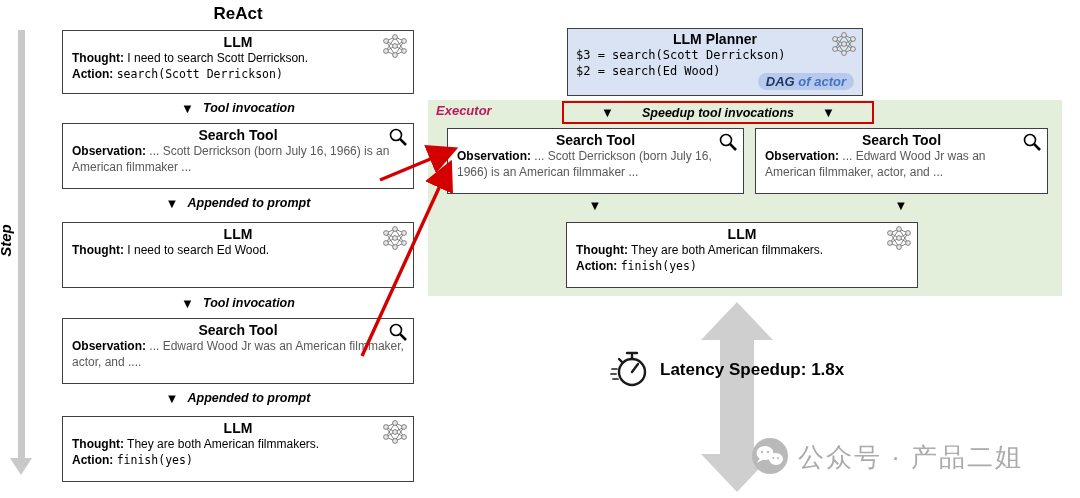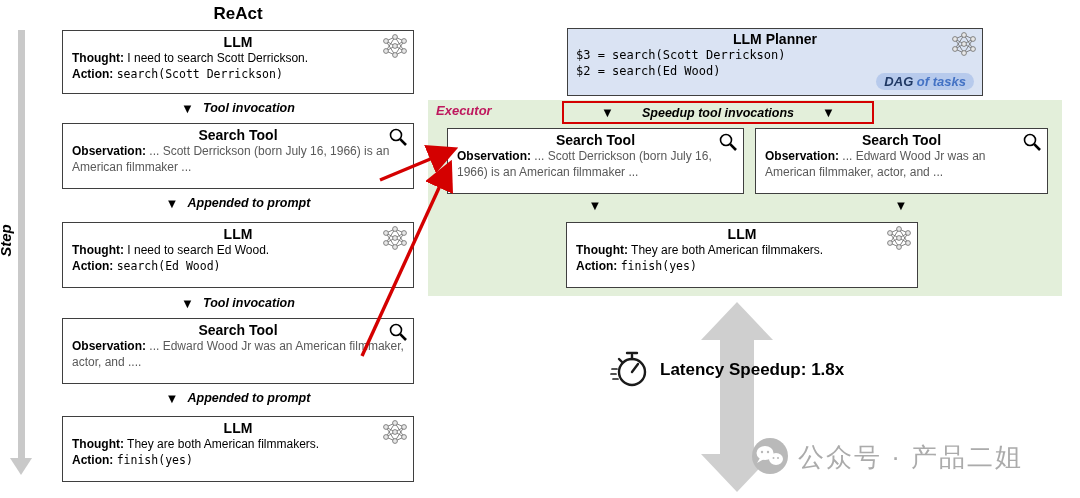--- a/index.html
+++ b/index.html
@@ -23,21 +23,21 @@
                font-size:12.5px; font-style:italic; font-weight:bold; z-index:10; }
   .tri { font-style:normal; font-size:13px; line-height:1; color:#000; }
 
   .step-line { position:absolute; left:18px; top:30px; width:7px; height:430px; background:#c9c9c9; z-index:2; }
   .step-head { position:absolute; left:10px; top:458px; width:0; height:0;
                border-left:11px solid transparent; border-right:11px solid transparent;
                border-top:17px solid #c9c9c9; z-index:2; }
   .step-label { position:absolute; left:-20px; top:232px; width:50px; text-align:center;
                 font-style:italic; font-weight:bold; font-size:15px; transform:rotate(-90deg); z-index:3; }
 
-  .planner { position:absolute; left:567px; top:28px; width:416px; height:68px;
+  .planner { position:absolute; left:567px; top:28px; width:296px; height:68px;
              background:#dae3f3; border:1.4px solid #3f3f3f; padding:2px 8px; z-index:10; }
   .mono-line { font-family:"DejaVu Sans Mono", monospace; font-size:12px; line-height:1.3; }
   .dag-label { position:absolute; right:8px; bottom:5px; font-size:13px; font-style:italic;
                background:rgba(155,182,230,0.55); border-radius:9px; padding:1px 8px; }
   .dag-bold { font-weight:bold; color:#1f3864; }
   .dag-rest { font-weight:bold; color:#4472c4; }
 
   .executor { position:absolute; left:428px; top:100px; width:634px; height:196px; background:#e3efda; z-index:5; }
   .executor-label { position:absolute; left:436px; top:103px; color:#be185d; font-weight:bold;
                     font-style:italic; font-size:13px; z-index:10; }
@@ -143,21 +143,20 @@
             <circle cx="13" cy="3" r="2.4"></circle>
         <circle cx="13" cy="12" r="2.4"></circle>
             <circle cx="13" cy="21" r="2.4"></circle>
             <circle cx="22" cy="7" r="2.4"></circle>
             <circle cx="22" cy="17" r="2.4"></circle>
           </g>
         </svg>
     </span>
     <div class="box-title">LLM</div>
     <div class="box-line"><b>Thought:</b> <span>I need to search Ed Wood.</span></div>
-    <div class="box-line"><b>Action:</b> <span class="code">search(Ed Wood)</span></div>
   </div>
 
   <div class="connector" style="left:62px;top:296px;width:352px">
     <span class="tri">▼</span>
     <span>Tool invocation</span>
   </div>
 
   <div class="box" style="left:62px;top:318px;width:352px;height:66px">
     <span class="icon">
       <svg width="20" height="20" viewBox="0 0 20 20">
@@ -228,21 +227,21 @@
         <circle cx="13" cy="12" r="2.4"></circle>
             <circle cx="13" cy="21" r="2.4"></circle>
             <circle cx="22" cy="7" r="2.4"></circle>
             <circle cx="22" cy="17" r="2.4"></circle>
           </g>
         </svg>
     </span>
     <div class="box-title">LLM Planner</div>
     <div class="mono-line">$3 = search(Scott Derrickson)</div>
     <div class="mono-line">$2 = search(Ed Wood)</div>
-    <div class="dag-label"><span class="dag-bold">DAG</span><span class="dag-rest"> of tasks</span></div>
+    <div class="dag-label"><span class="dag-bold">DAG</span><span class="dag-rest"> of actor</span></div>
   </div>
 
   <div class="executor"></div>
   <div class="executor-label">Executor</div>
 
   <div class="parallel-box">
     <span class="tri">▼</span>
     <span>Speedup tool invocations</span>
     <span class="tri">▼</span>
   </div>

